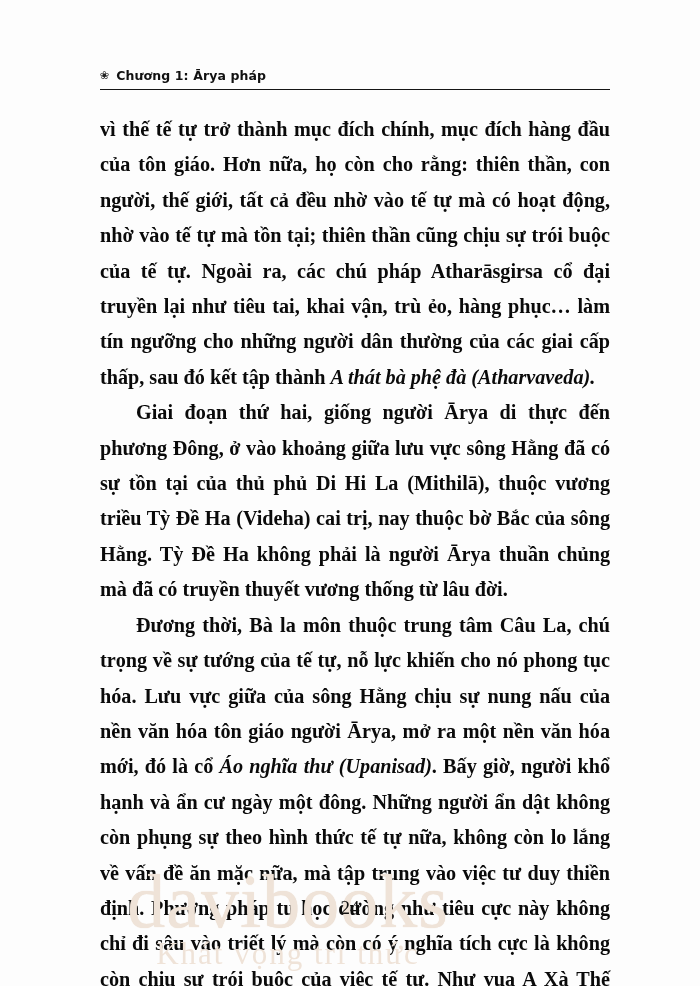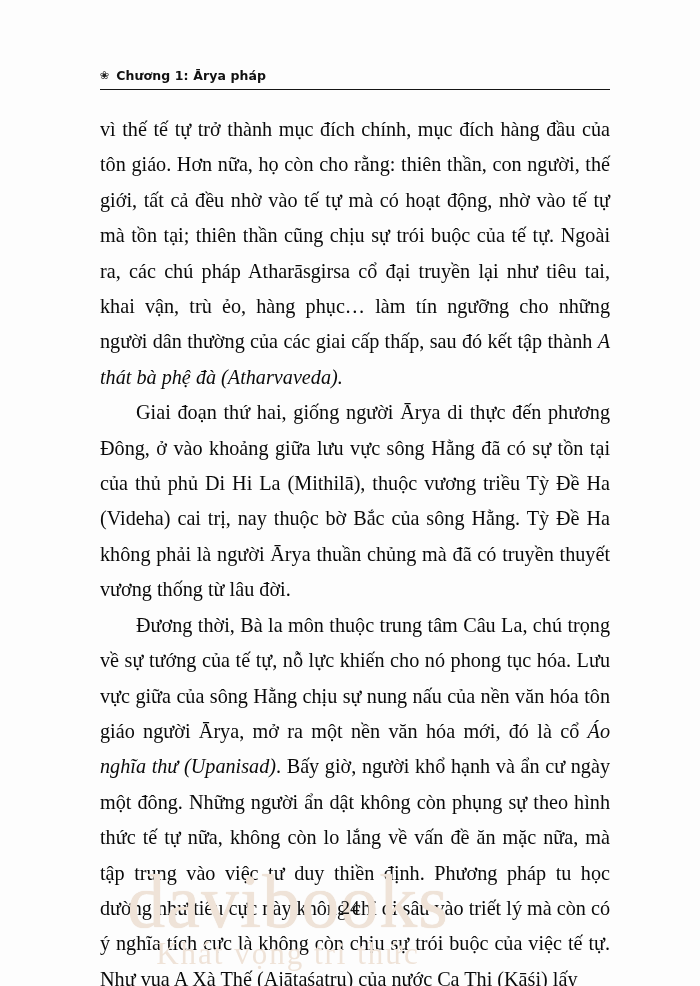--- a/index.html
+++ b/index.html
@@ -52,20 +52,21 @@
     margin-bottom: 22px;
   }
   .body-text p {
     margin: 0 0 0 0;
     font-size: 20.2px;
     line-height: 35.4px;
     color: #0a0a0a;
     text-align: justify;
     text-justify: inter-word;
     hyphens: none;
+    font-weight: bold;
   }
   .body-text p + p {
     margin-top: 0px;
   }
   .indent {
     text-indent: 36px;
   }
   .it {
     font-style: italic;
   }

